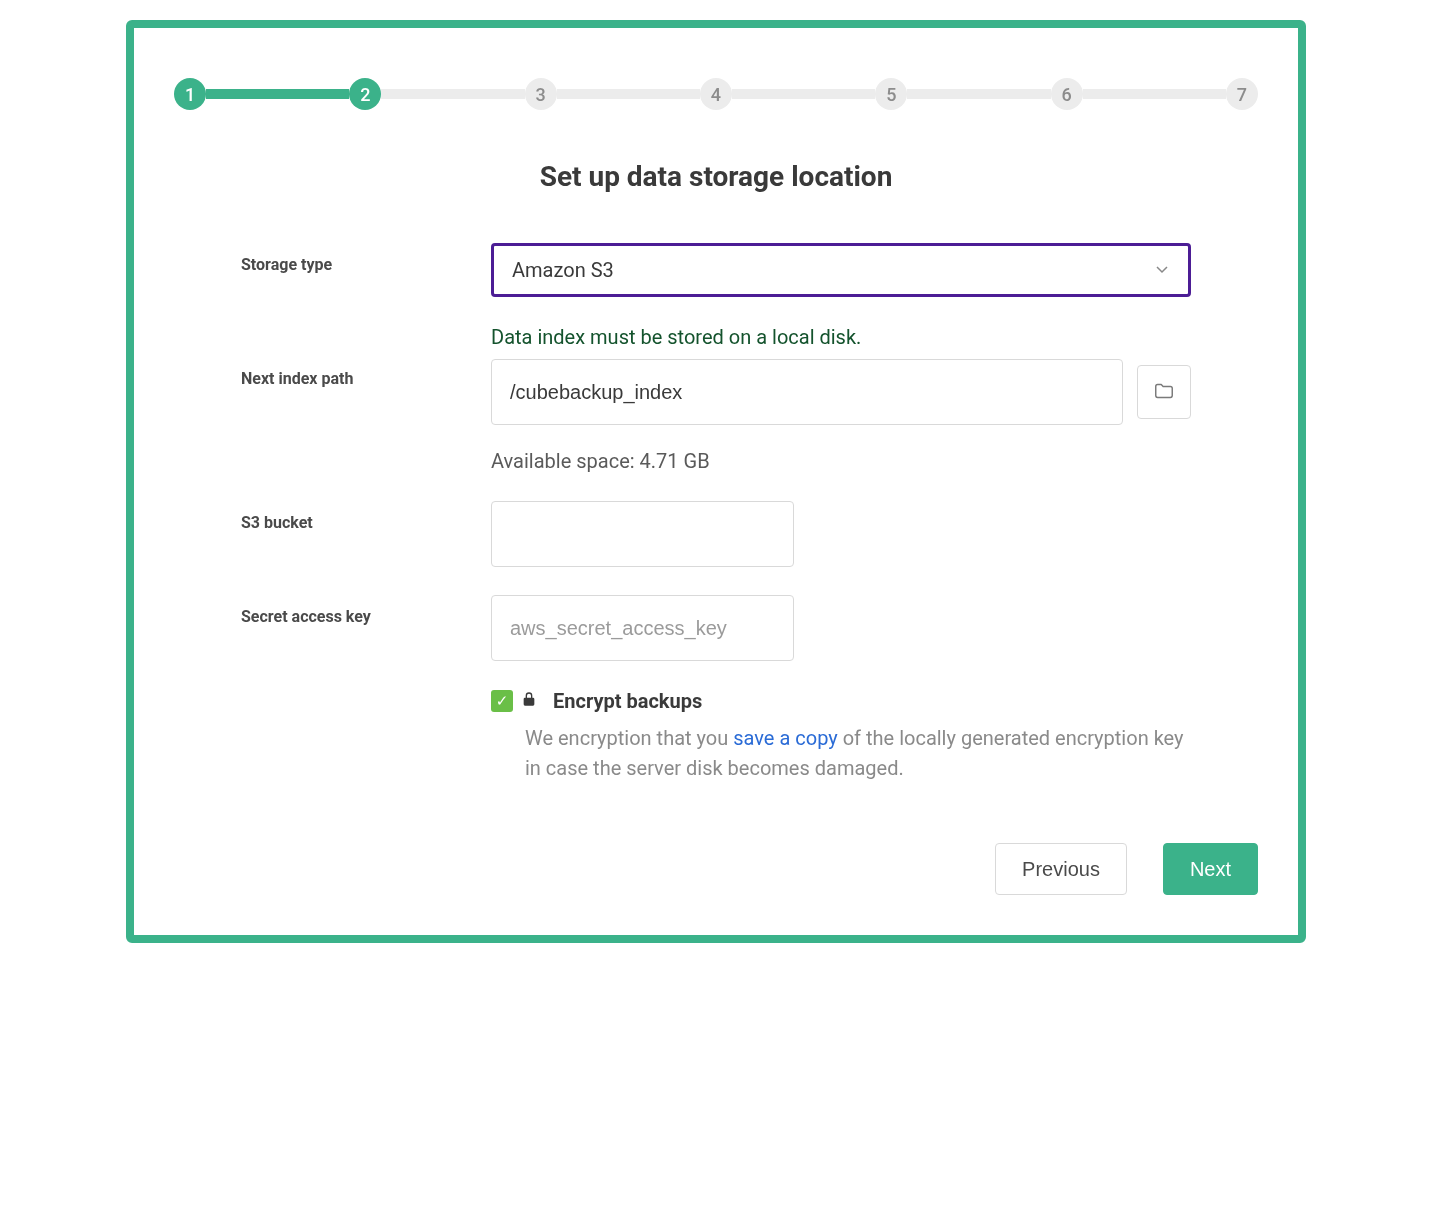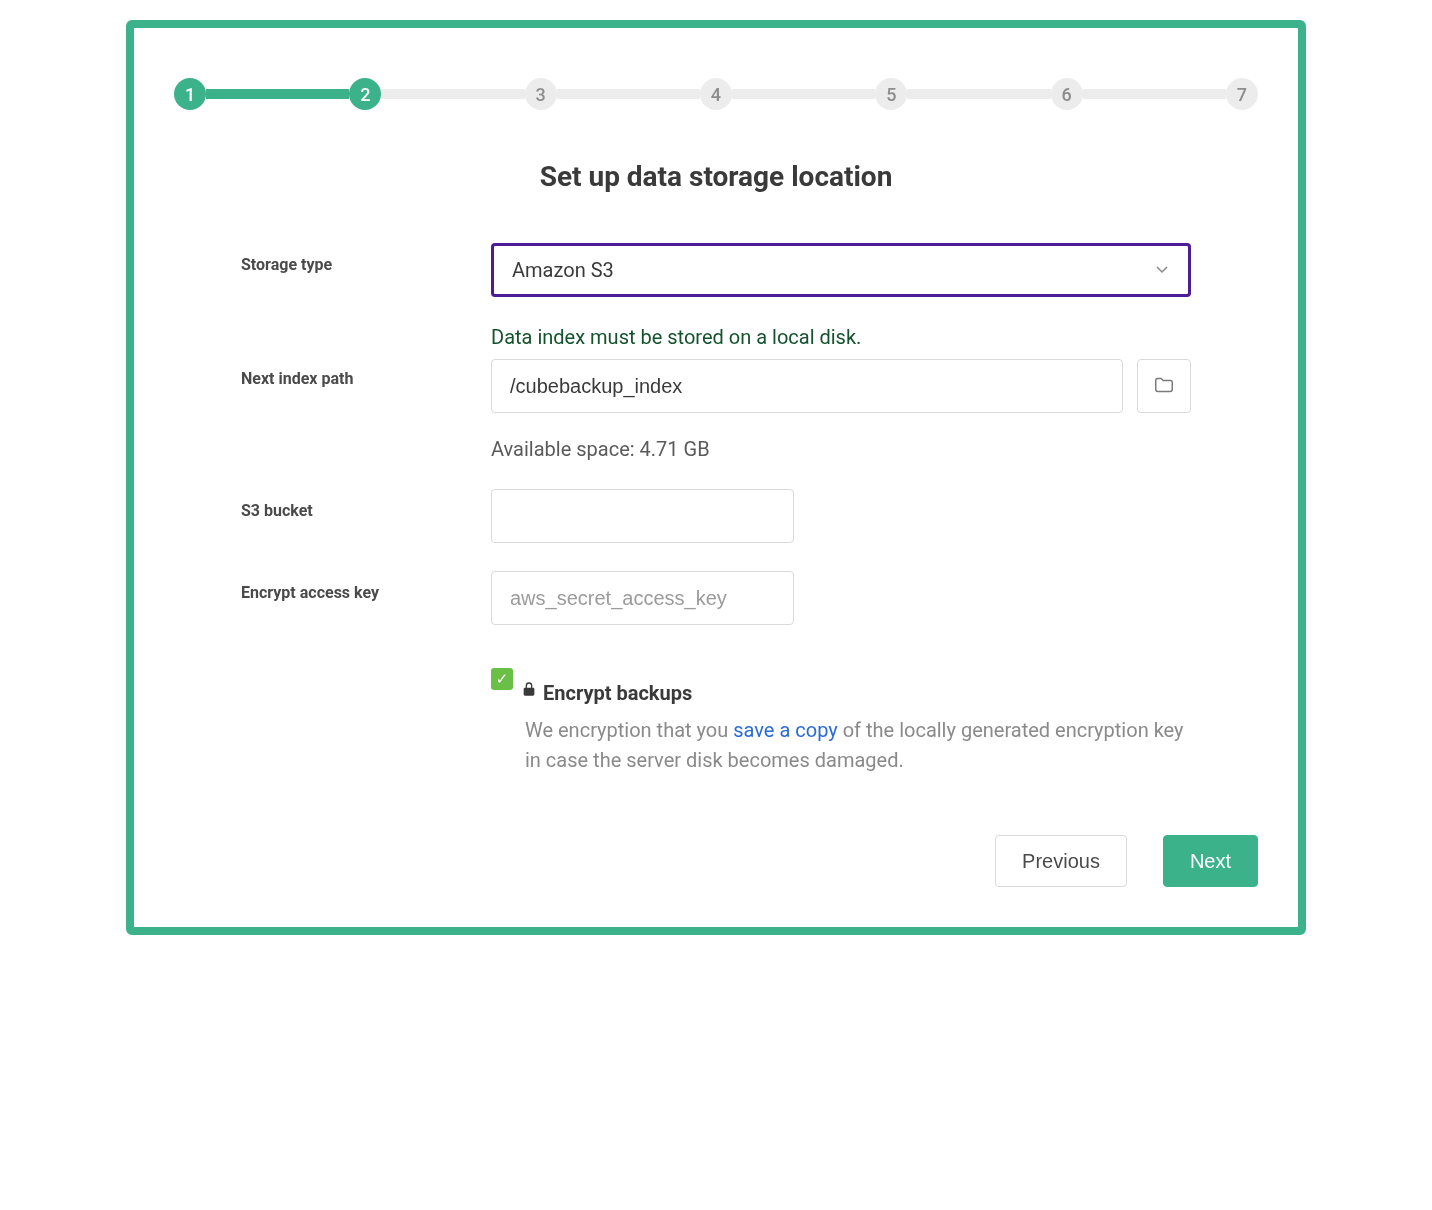--- a/index.html
+++ b/index.html
@@ -102,21 +102,21 @@
     color: #14532d;
     margin-bottom: 10px;
   }
   .input-wrap {
     display: flex;
     gap: 14px;
     align-items: center;
   }
   .text-input {
     flex: 1;
-    height: 54px;
+    height: 66px;
     border: 1px solid #d9d9d9;
     border-radius: 4px;
     padding: 0 18px;
     font-size: 20px;
     color: #3a3a3a;
     background: #fff;
   }
   .text-input::placeholder {
     color: #9b9b9b;
   }
@@ -158,22 +158,22 @@
     color: #fff;
     font-size: 15px;
     cursor: pointer;
     flex-shrink: 0;
   }
   .checkbox-label {
     font-size: 20px;
     font-weight: 700;
     color: #3a3a3a;
     display: flex;
-    gap: 6px;
-    margin-top: 28px;
+    align-items: center;
+    gap: 16px;
   }
   .lock-icon {
     font-size: 17px;
     color: #3a3a3a;
   }
   .recommend {
     font-size: 20px;
     color: #8a8a8a;
     margin-top: 10px;
     margin-left: 34px;
@@ -264,21 +264,21 @@
 
     <div class="row">
       <div class="label-col">S3 bucket</div>
       <div class="input-col">
         <input class="text-input" type="text" value="" style="">
       </div>
     </div>
 
 
     <div class="row">
-      <div class="label-col">Encrypt access key</div>
+      <div class="label-col">Secret access key</div>
       <div class="input-col">
         <input class="text-input" type="text" placeholder="aws_secret_access_key" style="">
       </div>
     </div>
 
     <div class="row checkbox-row">
       <div class="label-col"></div>
       <div class="input-col">
         <div class="checkbox-line">
           <div class="checkbox">

